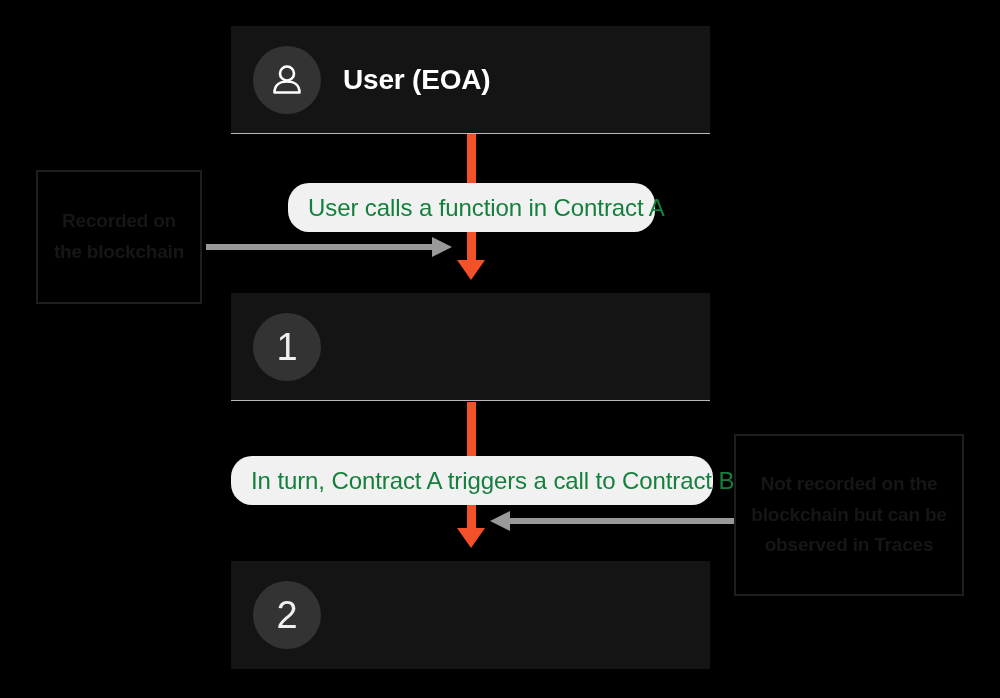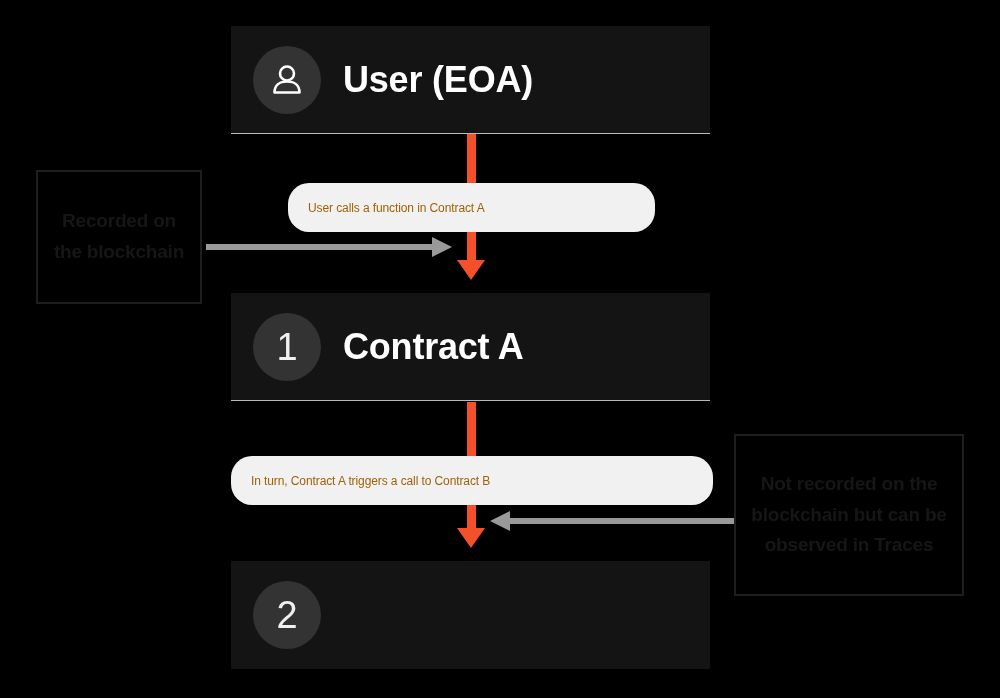--- a/index.html
+++ b/index.html
@@ -46,21 +46,21 @@
   }
   .node-badge .num {
     font-size: 38px;
     font-weight: 300;
     line-height: 1;
     color: #f0f0f0;
   }
   .node-title {
     margin-left: 22px;
     color: #ffffff;
-    font-size: 36px;
+    font-size: 28px;
     font-weight: 700;
     letter-spacing: -0.2px;
     white-space: nowrap;
     text-align: center;
   }
 
   #node-user     { top: 26px; }
   #node-contract-a { top: 293px; }
   #node-contract-b { top: 561px; border-bottom: none; }
 
@@ -91,24 +91,24 @@
   #connector-1 .shaft { height: 130px; }
   #connector-1 .head { top: 126px; left: -6px; }
   #connector-2 { top: 402px; height: 148px; }
   #connector-2 .shaft { height: 130px; }
   #connector-2 .head { top: 126px; left: -6px; }
 
   
   .caption {
     position: absolute;
     background: #f1f1f1;
-    color: #a16207;
-    display: flex;
-    align-items: center;
-    font-size: 12px;
+    color: #15803d;
+    display: flex;
+    align-items: center;
+    font-size: 24px;
     letter-spacing: -0.1px;
     white-space: nowrap;
     z-index: 3;
     box-sizing: border-box;
     border-radius: 21px;
   }
   #caption-1 {
     left: 288px; top: 183px;
     width: 367px; height: 49px;
     padding-left: 20px;
@@ -209,21 +209,20 @@
 
   <div class="gray-arrow" id="gray-arrow-left">
     <div class="g-shaft"></div>
     <div class="g-head"></div>
   </div>
 
   <div class="node" id="node-contract-a">
     <div class="node-badge">
       <span class="num">1</span>
     </div>
-    <div class="node-title">Contract A</div>
   </div>
 
   <div class="connector" id="connector-2">
     <div class="shaft"></div>
     <div class="head"></div>
   </div>
 
   <div class="caption" id="caption-2">
     <span>In turn, Contract A triggers a call to Contract B</span>
   </div>

